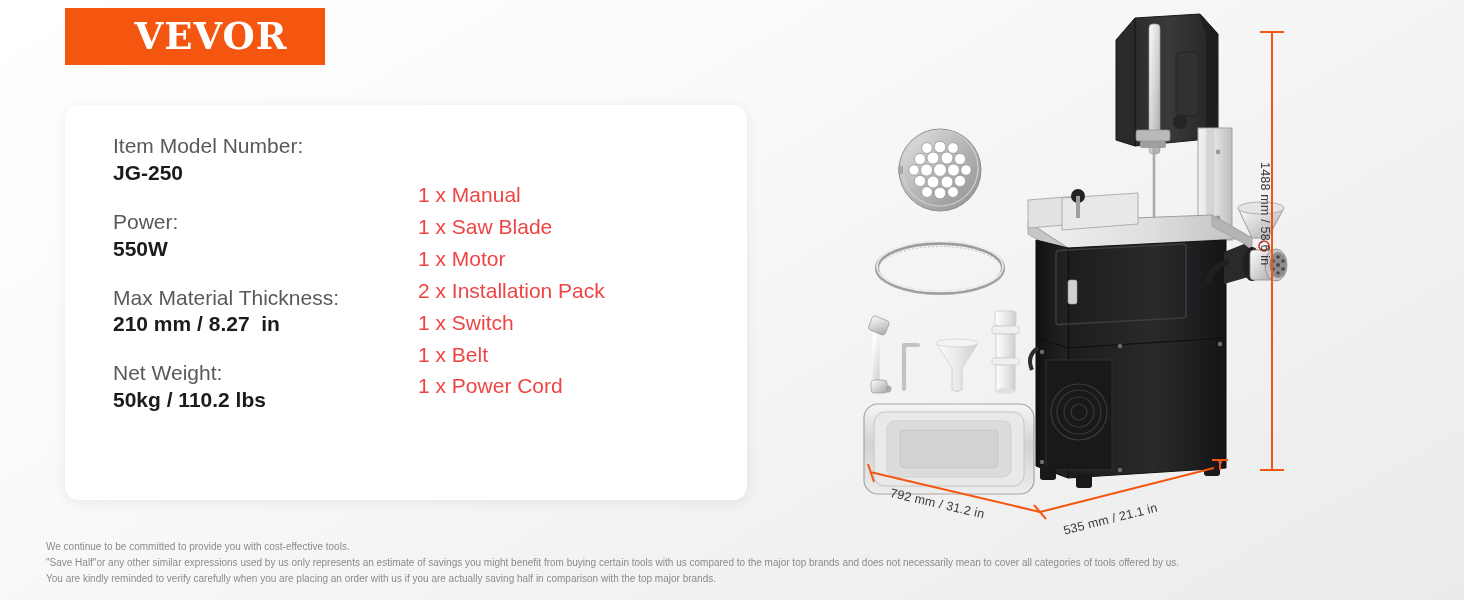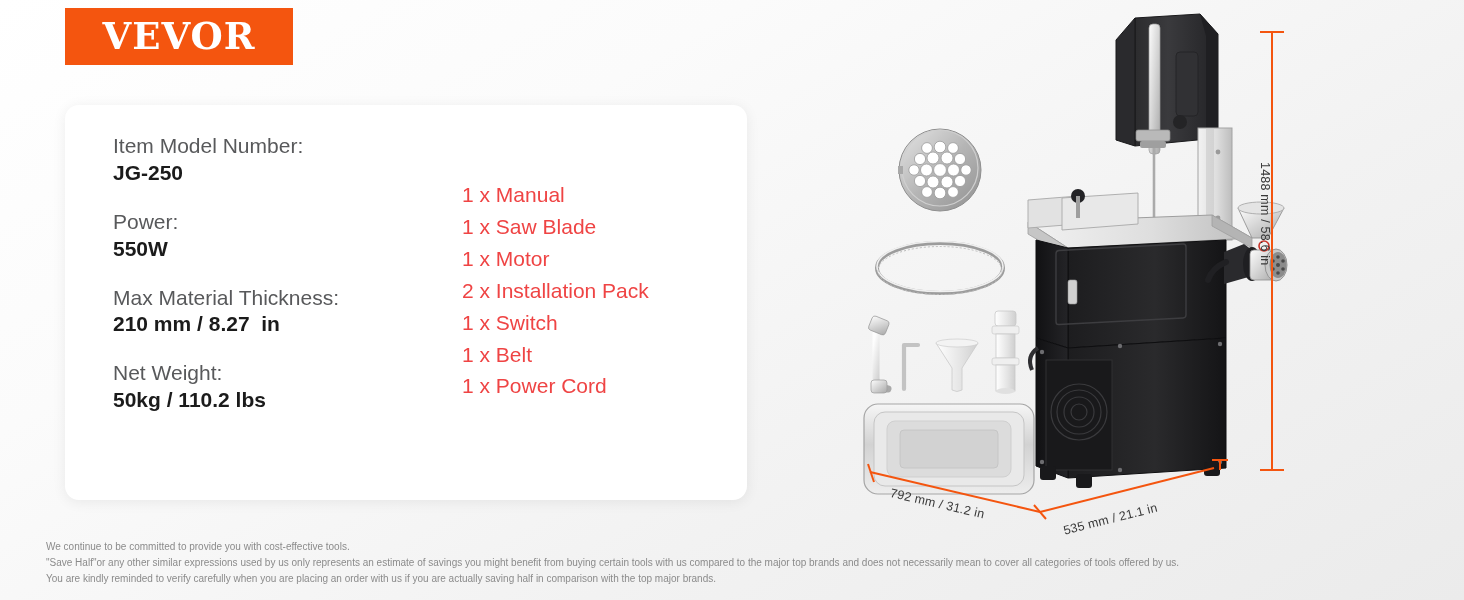--- a/index.html
+++ b/index.html
@@ -7,37 +7,36 @@
     width:1464px;height:600px;overflow:hidden;
     font-family:"Liberation Sans",sans-serif;
     background:linear-gradient(150deg,#ffffff 0%,#fbfbfb 30%,#f2f2f2 65%,#ebebeb 100%);
     position:relative;
   }
   .stage{position:absolute;inset:0;}
 
   
   .logo{
     position:absolute;left:65px;top:8px;width:228px;height:57px;
-    background:#f4550f;display:flex;align-items:center;justify-content:center;
+    background:#f4550f;display:flex;align-items:center;justify-content:center;padding-left:32px;
   }
   .logo-text{
     font-family:"DejaVu Serif",serif;font-weight:bold;font-size:37px;
     color:#ffffff;letter-spacing:1px;line-height:1;
   }
 
   
   .card{
     position:absolute;left:65px;top:105px;width:682px;height:395px;
     background:#ffffff;border-radius:14px;
     box-shadow:0 2px 14px rgba(0,0,0,0.07);
   }
   .card-inner{
     position:absolute;left:48px;top:28px;right:20px;bottom:10px;
     display:flex;
-    gap:44px;
   }
   .col-left{width:305px;}
   .col-right{flex:1;}
 
   .spec{margin-bottom:22px;}
   .spec-label{
     font-size:21px;color:#58595b;line-height:1.28;white-space:pre;
   }
   .spec-value{
     font-size:21px;color:#1b1b1b;font-weight:bold;line-height:1.28;white-space:pre;

